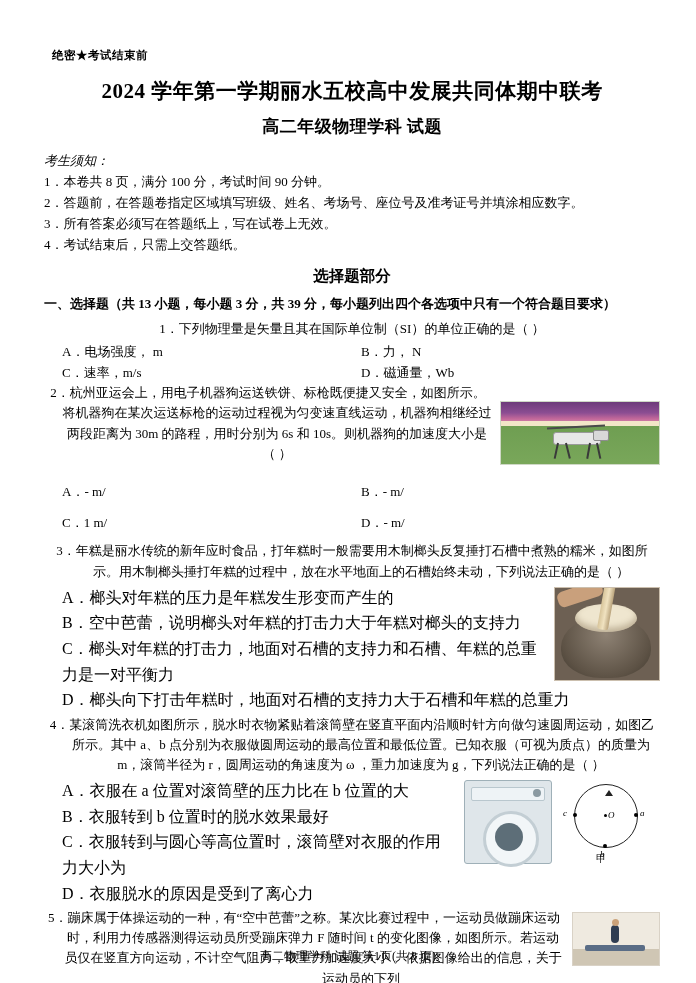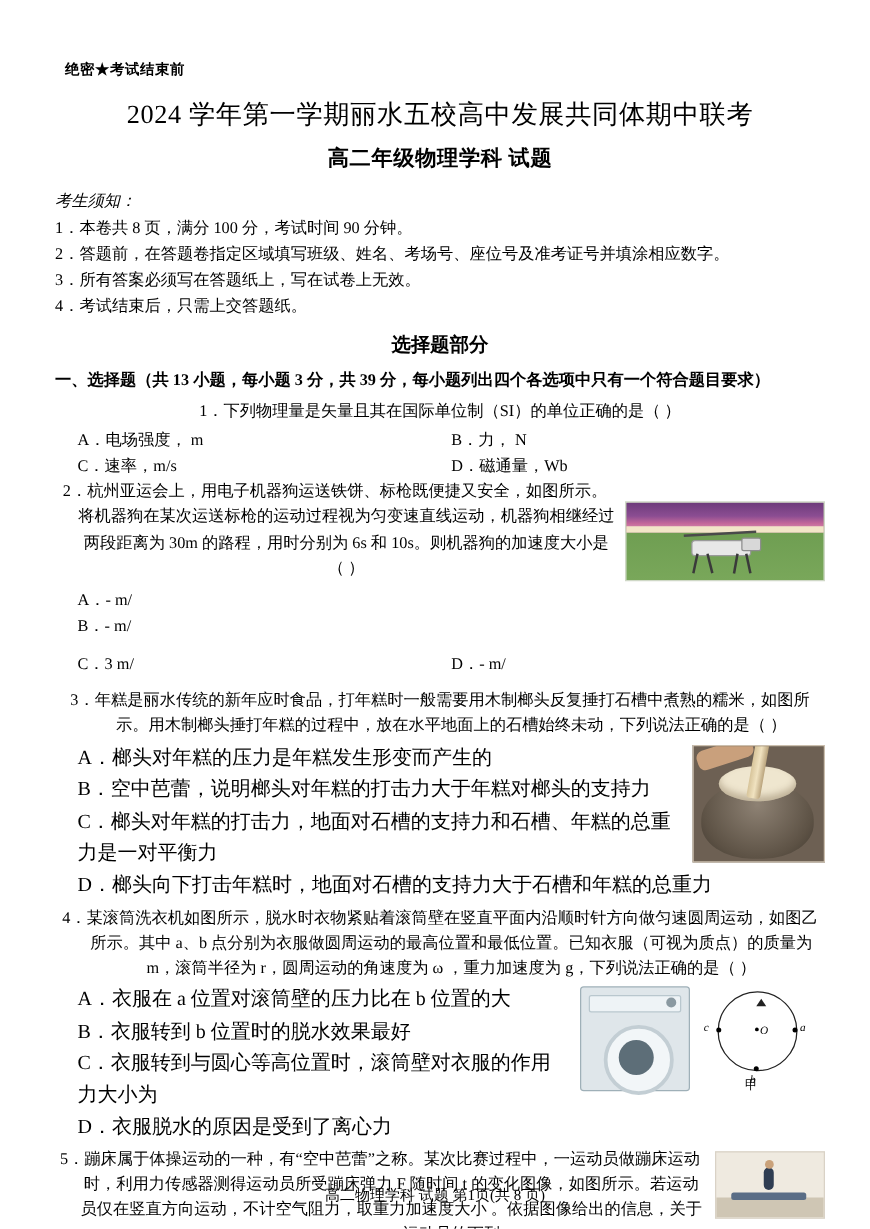--- a/index.html
+++ b/index.html
@@ -23,21 +23,21 @@
     position: relative;
   }
   .secret {
     font-size: 11.5px;
     font-weight: bold;
     letter-spacing: 0.5px;
     margin: 0 0 14px 8px;
   }
   h1.title {
     font-size: 21px;
-    font-weight: normal;
+    font-weight: bold;
     text-align: center;
     margin: 0 0 10px 0;
     letter-spacing: 0.5px;
   }
   h2.subtitle {
     font-size: 17px;
     font-weight: bold;
     text-align: center;
     margin: 0 0 14px 0;
     letter-spacing: 0.5px;
@@ -375,26 +375,26 @@
         <div class="dog-head"></div>
         <div class="leg l1"></div>
         <div class="leg l2"></div>
         <div class="leg l3"></div>
         <div class="leg l4"></div>
       </div>
     </div>
     <div class="q hang">
       <span>2．</span><span>杭州亚运会上，用电子机器狗运送铁饼、标枪既便捷又安全，如图所示。将机器狗在某次运送标枪的运动过程视为匀变速直线运动，机器狗相继经过两段距离为 30m 的路程，用时分别为 6s 和 10s。则机器狗的加速度大小是（    ）</span>
     </div>
-    <div class="opt-row" style="margin-top:6px;flex-direction:column;">
+    <div class="opt-row" style="margin-top:18px;">
       <span class="opt">A．- m/</span>
       <span class="opt">B．- m/</span>
     </div>
     <div class="opt-row" style="margin-top:10px;">
-      <span class="opt">C．3 m/</span>
+      <span class="opt">C．1 m/</span>
       <span class="opt">D．- m/</span>
     </div>
   </div>
 
   <div class="clearfix" style="margin-top:8px;">
     <div class="q hang">
       <span>3．</span><span>年糕是丽水传统的新年应时食品，打年糕时一般需要用木制榔头反复捶打石槽中煮熟的糯米，如图所示。用木制榔头捶打年糕的过程中，放在水平地面上的石槽始终未动，下列说法正确的是（    ）</span>
     </div>
     <div class="float-fig">
       <div class="fig-mortar">

